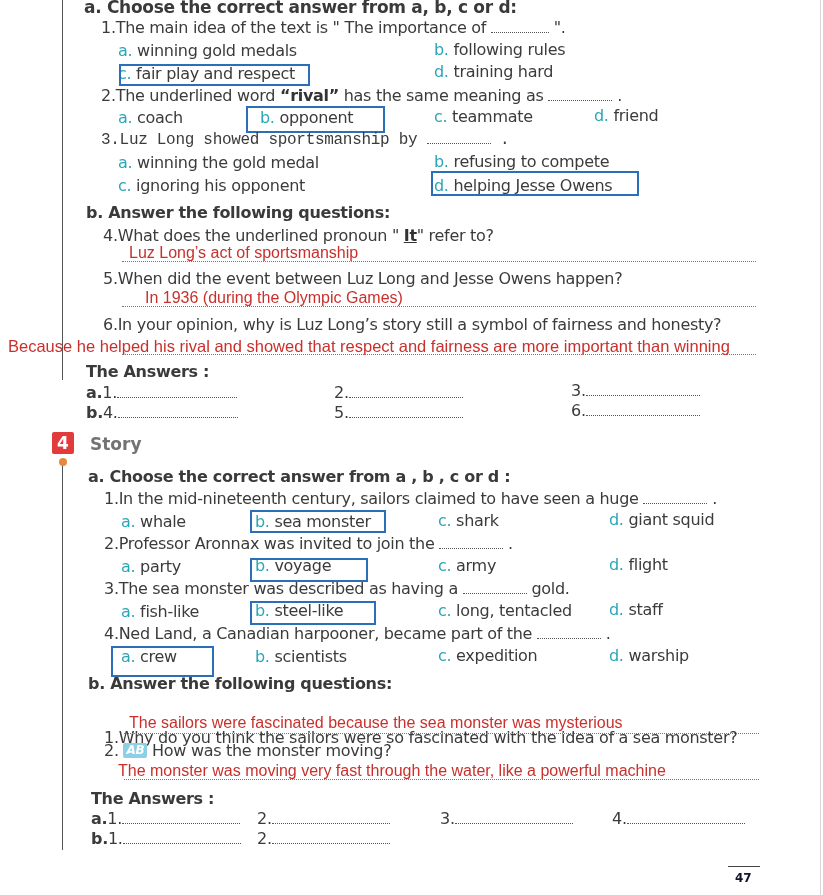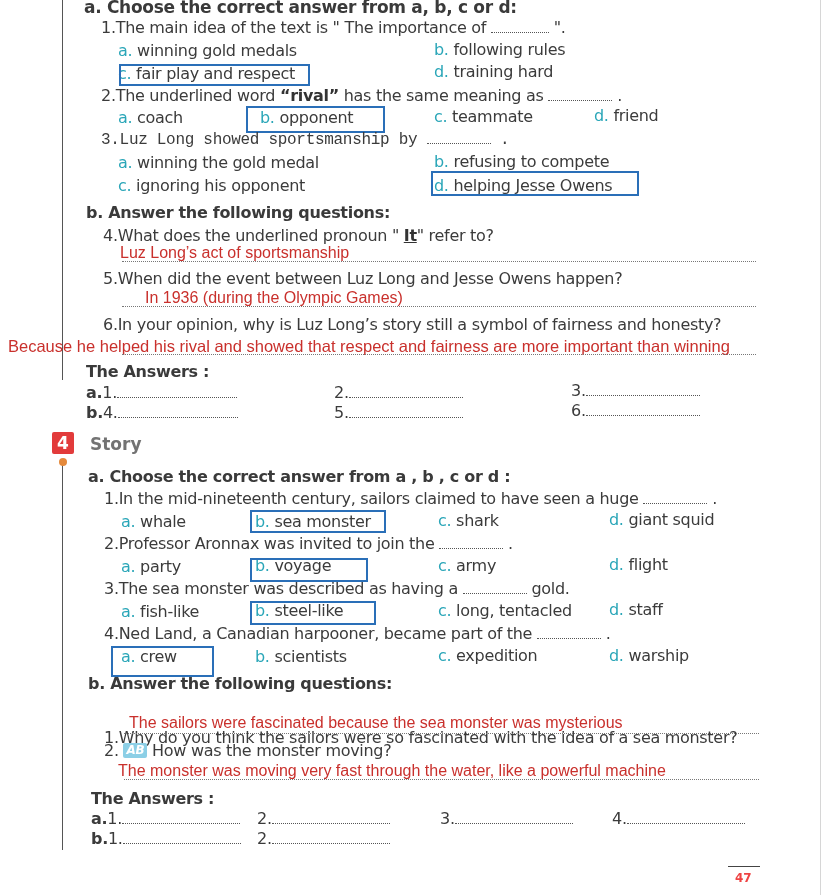--- a/index.html
+++ b/index.html
@@ -15,21 +15,21 @@
   .red { color:#c9302c; font-family:"Liberation Sans", sans-serif; font-size:16px; }
   .ans-line { position:absolute; border-bottom:1px dotted #777; height:1px; }
   .box { position:absolute; border:2px solid #2a6fb8; box-sizing:border-box; }
   .sec-num { position:absolute; left:52px; top:432px; width:22px; height:22px; background:#e23b3b;
              color:#fff; font-weight:bold; font-size:17px; text-align:center; line-height:22px; border-radius:2px; }
   .sec-dot { position:absolute; left:59px; top:458px; width:8px; height:8px; border-radius:50%; background:#e58a3c; }
   .sec-title { position:absolute; left:90px; top:434px; color:#737373; font-weight:bold; font-size:17px; }
   .ab-badge { display:inline-block; background:#8ccfe6; color:#fff; font-weight:bold; font-size:12px;
               padding:0 3px; border-radius:2px; line-height:15px; vertical-align:2px; font-style:italic; }
   .pnum-line { position:absolute; left:728px; top:866px; width:32px; height:1px; background:#444; }
-  .pnum { position:absolute; left:735px; top:871px; font-size:12px; font-weight:bold; color:#ef4444; }
+  .pnum { position:absolute; left:735px; top:871px; font-size:12px; font-weight:bold; color:#0f172a; }
 </style>
 </head>
 <body>
 
 <div class="vline" style="top:0; height:380px;"></div>
 <div class="vline" style="top:462px; height:388px;"></div>
 <div class="rborder"></div>
 
 <div class="abs txt bold" style="left:84px; top:-3px; font-size:17px;">a. Choose the correct answer from a, b, c or d:</div>
 
@@ -64,21 +64,21 @@
 <div class="abs txt" style="left:434px; top:152px;"><span class="opt-letter">b.</span> <span>refusing to compete</span></div>
 <div class="abs txt" style="left:118px; top:176px;"><span class="opt-letter">c.</span> <span>ignoring his opponent</span></div>
 <div class="abs txt" style="left:434px; top:176px;text-align:right;"><span class="opt-letter">d.</span> <span>helping Jesse Owens</span></div>
 <div class="box" style="left:431px; top:171px; width:208px; height:25px;"></div>
 
 <div class="abs txt bold" style="left:86px; top:203px;">b. Answer the following questions:</div>
 
 <div class="abs txt" style="left:103px; top:226px;">
   <span>4.</span><span>What does the underlined pronoun " </span><b class="ul" style="text-decoration:underline; color:#333;">It</b><span>" refer to?</span>
 </div>
-<div class="abs red" style="left:120px; top:244px;">Luz Long’s act of sportsmanship</div>
+<div class="abs red" style="left:129px; top:244px;">Luz Long’s act of sportsmanship</div>
 <div class="ans-line" style="left:122px; top:260px; width:634px;"></div>
 
 <div class="abs txt" style="left:103px; top:269px;">
   <span>5.</span><span>When did the event between Luz Long and Jesse Owens happen?</span>
 </div>
 <div class="abs red" style="left:145px; top:289px;">In 1936 (during the Olympic Games)</div>
 <div class="ans-line" style="left:122px; top:305px; width:634px;"></div>
 
 <div class="abs txt" style="left:103px; top:315px;">
   <span>6.</span><span>In your opinion, why is Luz Long’s story still a symbol of fairness and honesty?</span>

